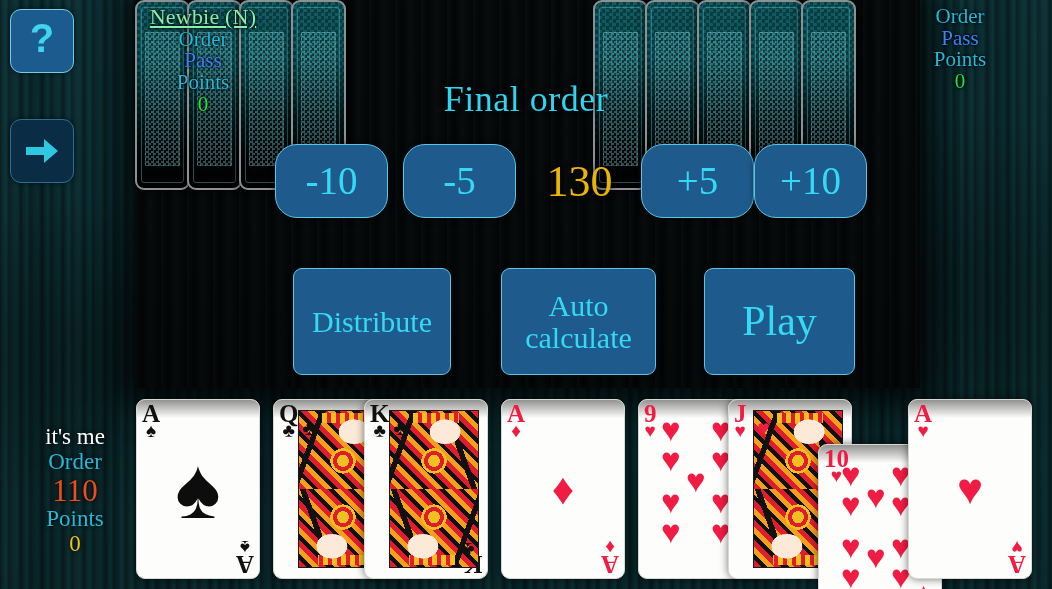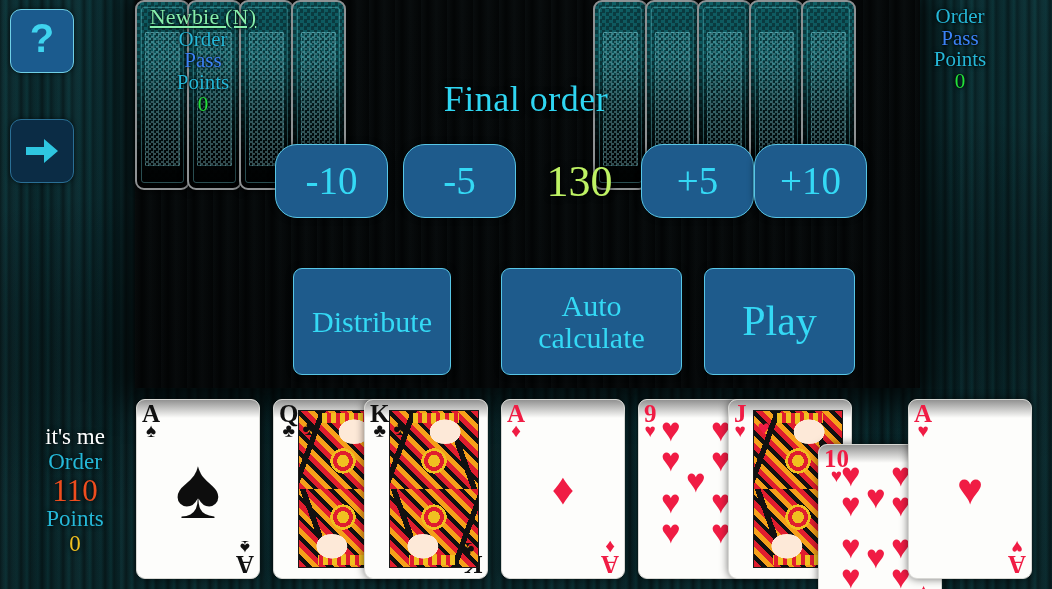--- a/index.html
+++ b/index.html
@@ -120,25 +120,25 @@
     box-shadow:0 0 6px rgba(0,0,0,.55);
   }
   .btn.adj{width:113px;height:74px;top:144px;font-size:39px;border-radius:22px;}
   .btn.m10{left:275px;}
   .btn.m5 {left:403px;}
   .btn.p5 {left:641px;}
   .btn.p10{left:754px;}
   .order-total{
     position:absolute;left:523px;top:144px;width:113px;height:74px;
     display:flex;align-items:center;justify-content:center;
-    font-size:44px;color:#bef264;text-shadow:0 0 7px rgba(0,0,0,.9);
+    font-size:44px;color:#eab308;text-shadow:0 0 7px rgba(0,0,0,.9);
   }
   .btn.action{height:107px;top:268px;font-size:30px;}
   .btn.distribute{left:293px;width:158px;}
-  .btn.autocalc  {left:501px;width:181px;}
+  .btn.autocalc  {left:501px;width:155px;}
   .btn.play      {left:704px;width:151px;font-size:42px;}
 
   
   .hand{position:absolute;left:0;top:399px;width:1052px;height:190px;}
   .card{
     position:absolute;top:0;width:124px;height:180px;
     background:#fdfdfb;border-radius:9px;
     border:1px solid #d8d8d4;box-sizing:border-box;
     box-shadow:0 0 9px rgba(0,0,0,.55);
     overflow:hidden;

